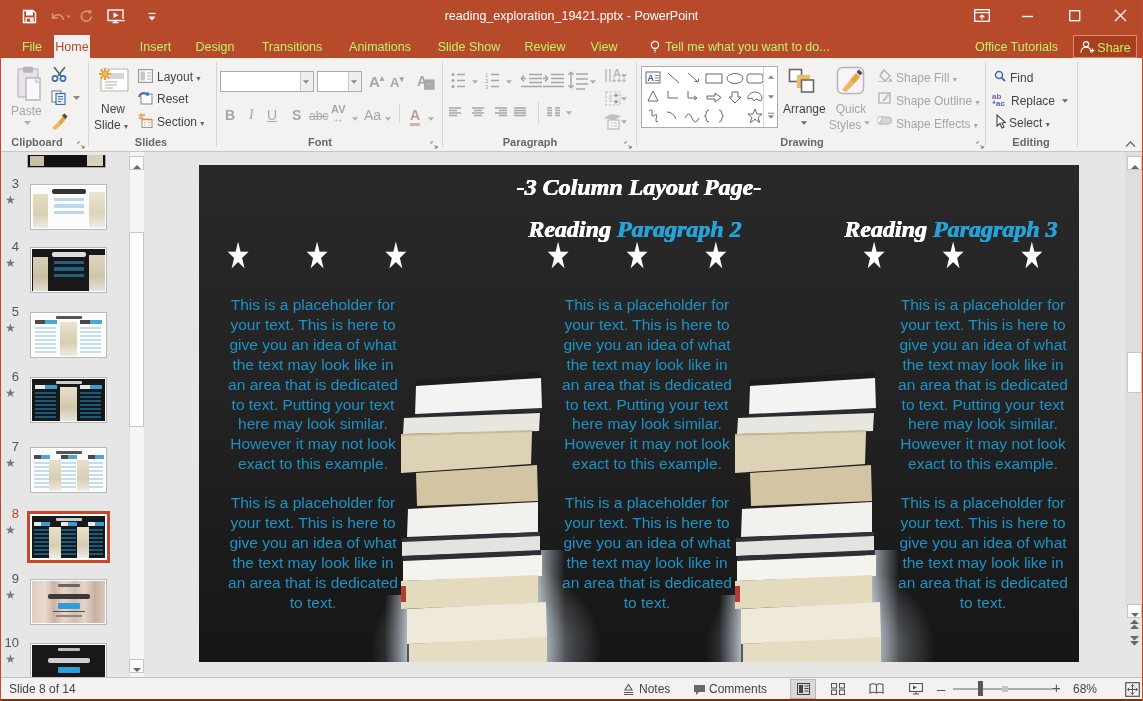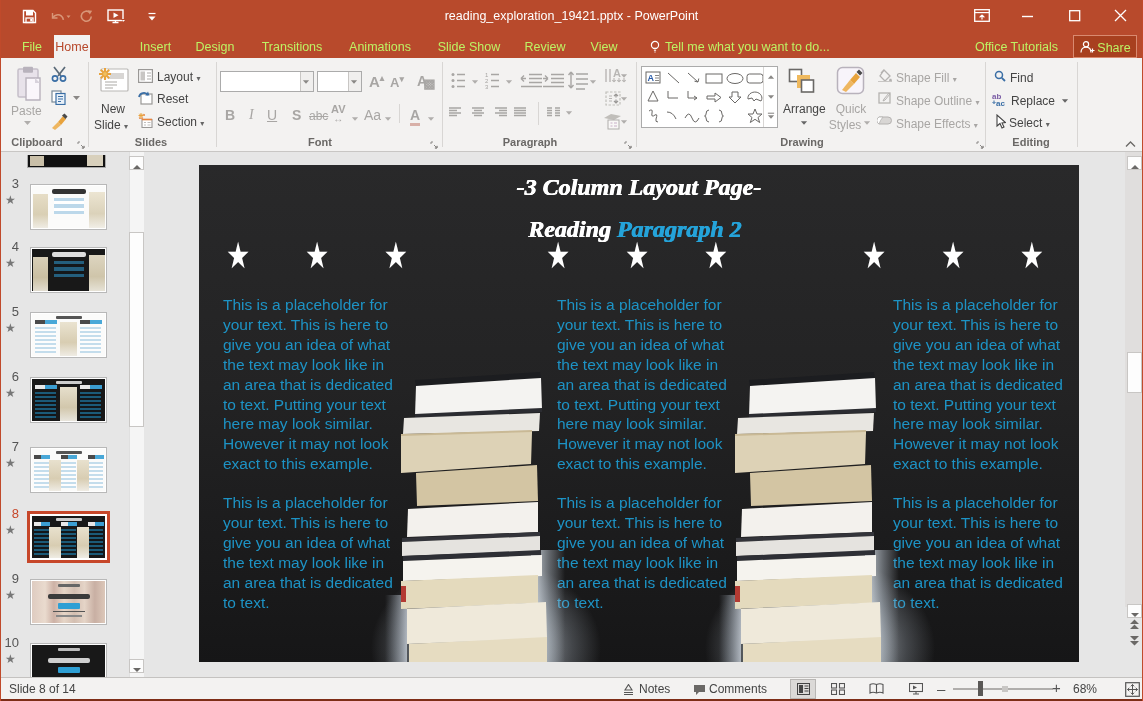--- a/index.html
+++ b/index.html
@@ -43,21 +43,21 @@
     background:linear-gradient(180deg,#29292a 0%, #232324 45%, #161617 100%); overflow:hidden; }
   .script { font-family:"Liberation Serif", serif; font-style:italic; font-weight:bold; text-shadow:0.4px 0 0 currentColor,-0.4px 0 0 currentColor; }
   #slide-title { position:absolute; top:9px; left:0; width:100%; text-align:center;
     color:#fff; font-size:24px; }
   .col-head { position:absolute; top:51px; text-align:center; font-size:24px; color:#fff;
     white-space:nowrap; }
   .col-head .blue { color:#25a3d9; }
   .stars { position:absolute; top:80px; width:182px; display:flex; justify-content:space-between;
     color:#fff; font-size:27px; line-height:22px; }
   .stars span { display:inline-block; transform:scaleY(1.35); }
-  .ptext { position:absolute; color:#1d93c5; font-size:15.5px; line-height:19.9px; width:180px; }
+  .ptext { position:absolute; color:#1d93c5; font-size:15.5px; line-height:19.9px; width:180px;text-align:center; }
 
   #workspace { overflow:hidden; }
   .sbox { position:absolute; width:15px; height:14px; background:#fdfdfd; border:1px solid #c8c6c4;
     text-align:center; }
   .sbox svg { margin-top:3px; }
   .bookstack { position:absolute; top:205px; width:146px; height:292px; }
   .bookstack svg { overflow:visible; }
 
   
   .mt { position:absolute; left:1px; top:1px; width:73px; height:42px; overflow:hidden; }
@@ -560,20 +560,21 @@
             <path d="M1 6 l4 -4 l4 4 z" fill="#6a6866"></path>
           </svg></div>
       <div class="sbox" style="left:128px;top:80px;height:195px"></div>
       <div class="sbox" style="left:128px;top:507px"><svg width="10" height="8" viewBox="0 0 10 8">
             <path d="M1 2 l4 4 l4 -4 z" fill="#6a6866"></path>
           </svg></div>
     </div>
     <div id="slide">
       <div id="slide-title" class="script">-3 Column Layout Page-</div>
       <div class="col-head script" style="left:306px;width:260px;"><span>Reading</span> <span class="blue">Paragraph 2</span></div>
+      <div class="col-head script" style="left:622px;width:260px;"><span>Reading</span> <span class="blue">Paragraph 3</span></div>
       <div class="stars" style="left:27px">
           <span>★</span>
           <span>★</span>
           <span>★</span>
         </div>
       <div class="stars" style="left:347px">
           <span>★</span>
           <span>★</span>
           <span>★</span>
         </div>

